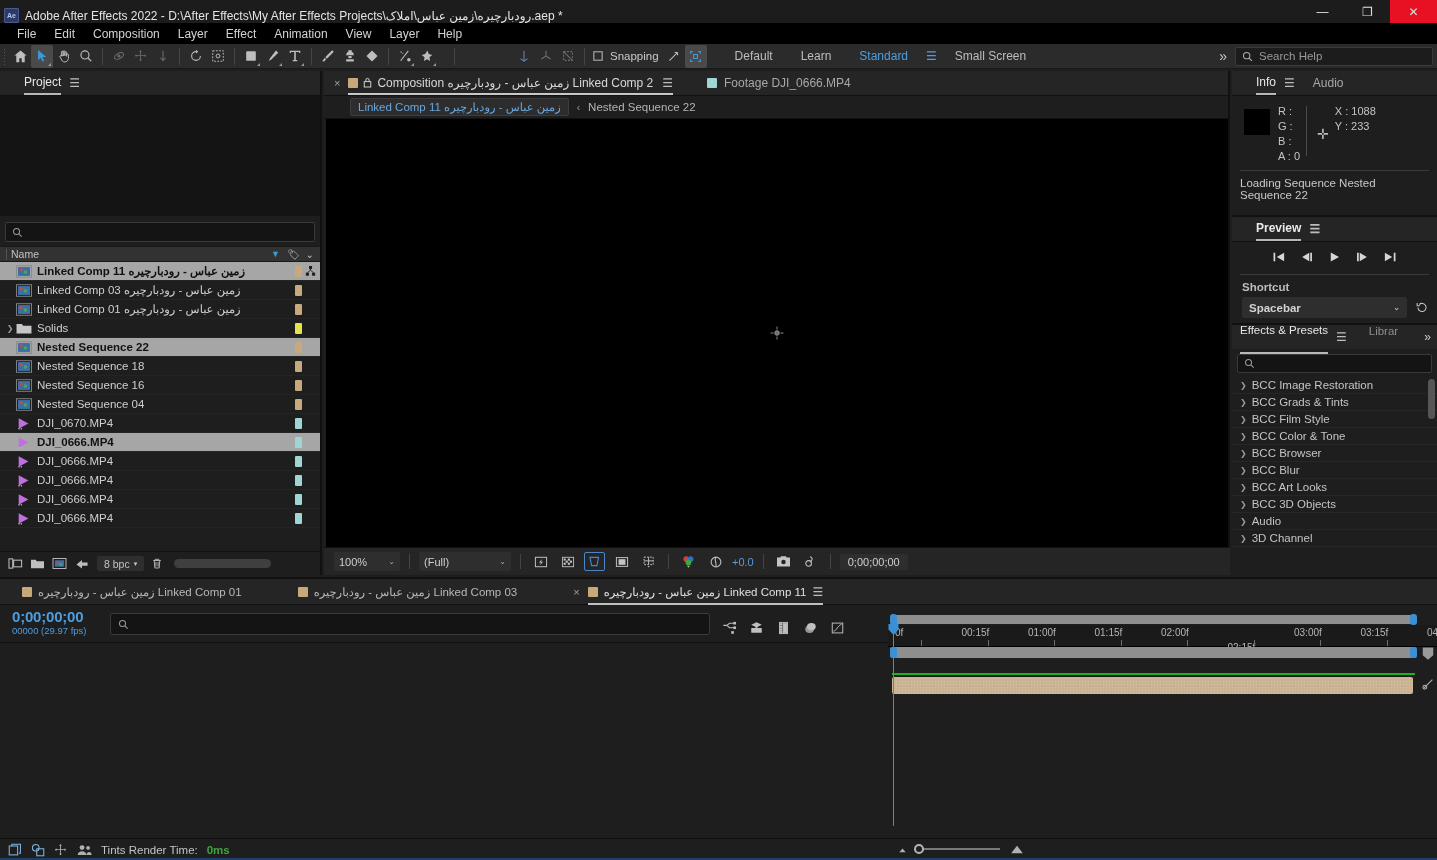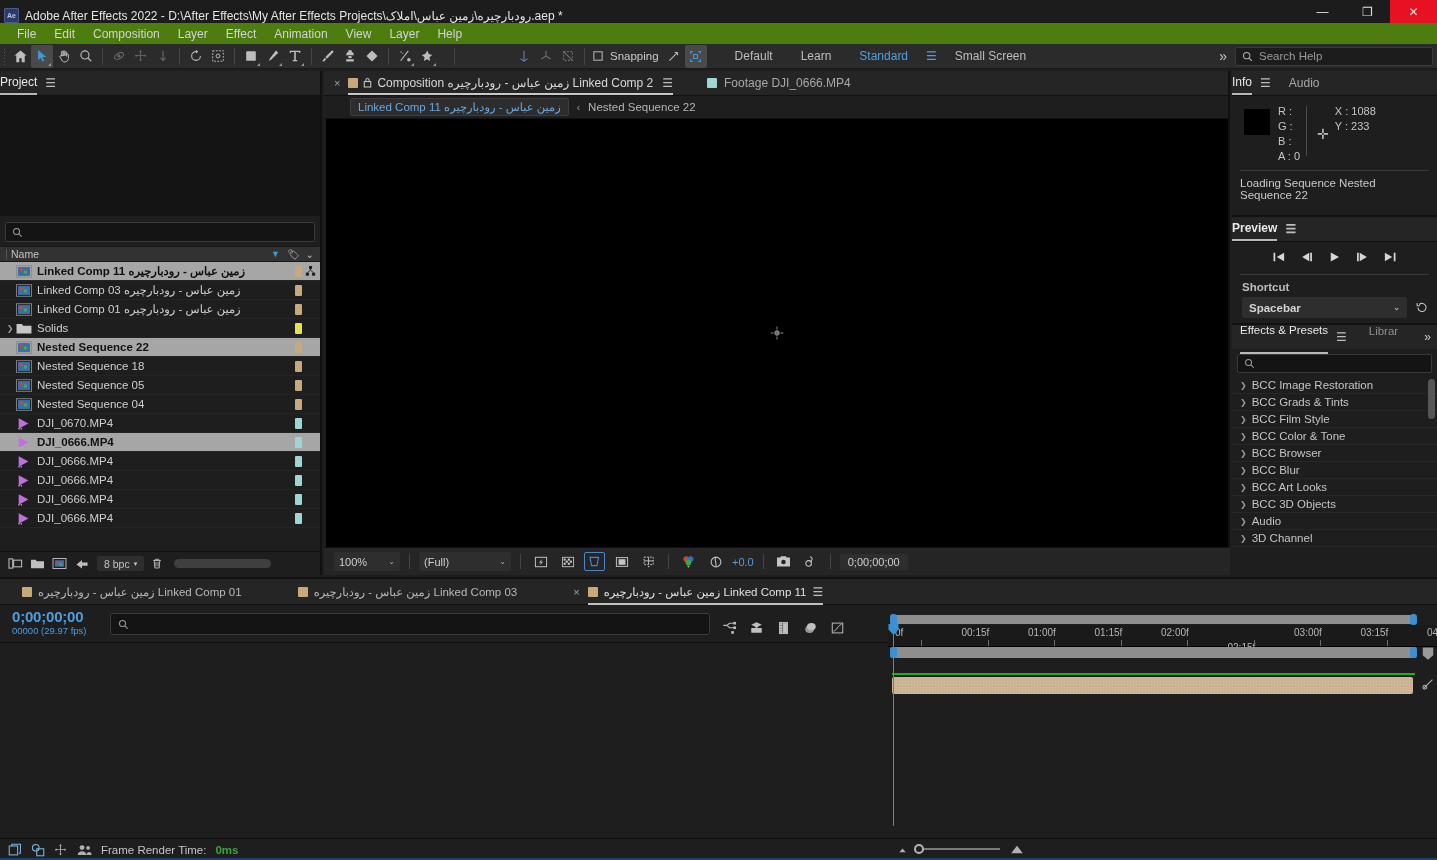--- a/index.html
+++ b/index.html
@@ -29,21 +29,21 @@
   .win-controls { position: absolute; right: 0; top: 0; height: 23px; display: flex; }
   .win-btn {
     width: 45px; height: 23px; display: flex; align-items: center; justify-content: center;
     color: #e0e0e0; font-size: 12px;
   }
   .win-btn.close { background: #e81123; width: 47px; }
 
   
   .menubar {
     position: absolute; top: 23px; left: 0; width: 1437px; height: 21px;
-    background: #4d7c0f; display: flex; align-items: center; padding-left: 8px;
+    background: #000000; display: flex; align-items: center; padding-left: 8px;
   }
   .menu-item {
     padding: 2px 9px; font-size: 12px; color: #d4d4d4; white-space: nowrap;
   }
 
   
   .toolbar {
     position: absolute; top: 44px; left: 0; width: 1437px; height: 25px;
     background: #2b2b2b; display: flex; align-items: center;
     border-bottom: 1px solid #181818;
@@ -77,21 +77,21 @@
     margin-right: 4px; color: #9a9a9a; font-size: 11.5px; gap: 6px;
   }
 
   
   .project-panel {
     position: absolute; top: 71px; left: 0; width: 322px; height: 504px;
     background: #1e1e1e; border-right: 2px solid #111;
   }
   .panel-tabbar {
     height: 25px; background: #252525; display: flex; align-items: center;
-    padding-left: 0; gap: 8px; border-bottom: 1px solid #111;
+    padding-left: 24px; gap: 8px; border-bottom: 1px solid #111;
   }
   .panel-tab {
     font-size: 12px; color: #cfcfcf; padding-bottom: 4px; position: relative; top: 2px;
   }
   .panel-tab.active { color: #e8e8e8; border-bottom: 2px solid #b8b8b8; }
   .hamb { font-size: 12px; color: #bcbcbc; }
 
   .proj-preview { height: 120px; background: #141414; }
   .proj-search-wrap { padding: 6px 5px 4px 5px; background: #1e1e1e; }
   .proj-search {
@@ -567,21 +567,21 @@
           <span class="swatch" style="background: rgb(200, 169, 123);"></span>
         </div>
         <div class="proj-row">
           <span class="twirl"></span>
           <span class="row-icon"><svg width="16" height="13" viewBox="0 0 18 14">
               <rect x="0.5" y="0.5" width="17" height="13" fill="none" stroke="#8a8a8a"></rect>
               <rect x="2.2" y="2" width="13.6" height="10" fill="#3b6fa8"></rect>
               <circle cx="6" cy="5" r="1.7" fill="#d04848"></circle>
               <circle cx="10.6" cy="7.6" r="2" fill="#4aa84a"></circle>
             </svg></span>
-          <span class="row-label rtl">Nested Sequence 05</span>
+          <span class="row-label rtl">Nested Sequence 16</span>
           <span class="swatch" style="background: rgb(200, 169, 123);"></span>
         </div>
         <div class="proj-row">
           <span class="twirl"></span>
           <span class="row-icon"><svg width="16" height="13" viewBox="0 0 18 14">
               <rect x="0.5" y="0.5" width="17" height="13" fill="none" stroke="#8a8a8a"></rect>
               <rect x="2.2" y="2" width="13.6" height="10" fill="#3b6fa8"></rect>
               <circle cx="6" cy="5" r="1.7" fill="#d04848"></circle>
               <circle cx="10.6" cy="7.6" r="2" fill="#4aa84a"></circle>
             </svg></span>
@@ -1156,21 +1156,21 @@
       </svg>
     <svg width="14" height="14" viewBox="0 0 16 16" fill="#b0b0b0">
         <path d="M7.4 1 5.8 3h1.1v4.1H2.8V6L1 7.6 2.8 9.3V8.1h4.1v4.1H5.8l1.7 1.8 1.6-1.8H7.9V8.1h4.2v1.2l1.8-1.7L12.1 6v1.1H7.9V3H9z"></path>
       </svg>
     <svg width="15" height="14" viewBox="0 0 16 14" fill="#b0b0b0">
         <circle cx="5.4" cy="4.4" r="2.6"></circle>
         <path d="M0.8 12.4c0-2.6 2-4.2 4.6-4.2s4.6 1.6 4.6 4.2z"></path>
         <circle cx="11.8" cy="4.8" r="2"></circle>
         <path d="M10 12.4c0-2 1.2-3.4 3-3.4s2.6 1.4 2.6 3.4z"></path>
       </svg>
-    <span class="st-txt">Frame Render Time:</span>
+    <span class="st-txt">Tints Render Time:</span>
     <span class="st-val">0ms</span>
   </div>
   <div class="sb-right">
     <svg width="13" height="8" viewBox="0 0 16 10" fill="#b0b0b0">
         <path d="M4 9 8 4.4 12 9z"></path>
       </svg>
     <div class="slider-track">
       <div class="slider-knob"></div>
     </div>
     <svg width="16" height="10" viewBox="0 0 18 12" fill="#b0b0b0">

